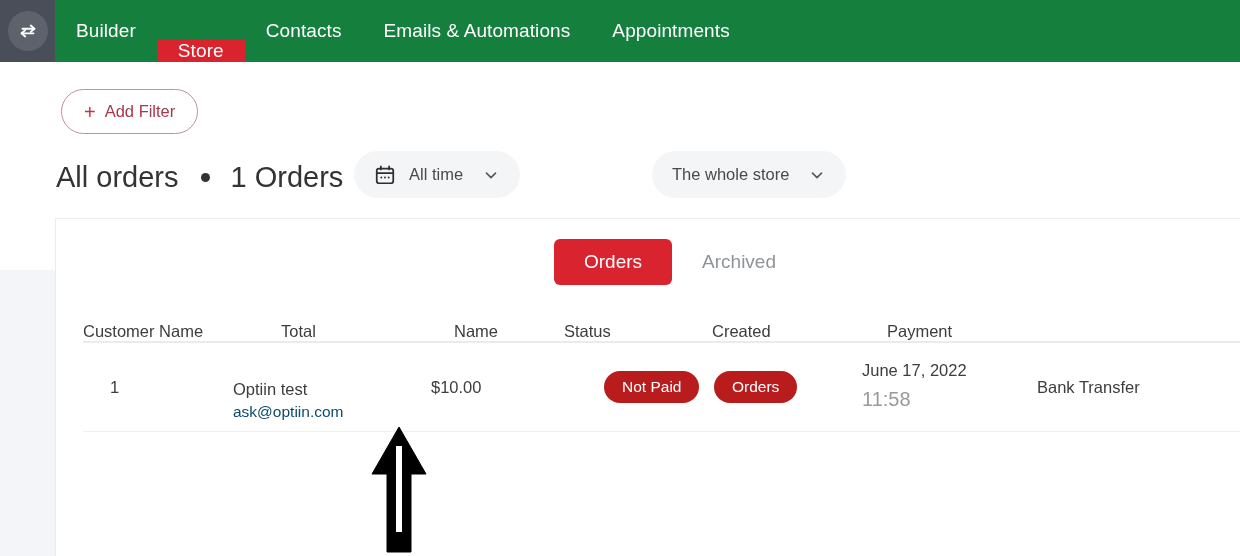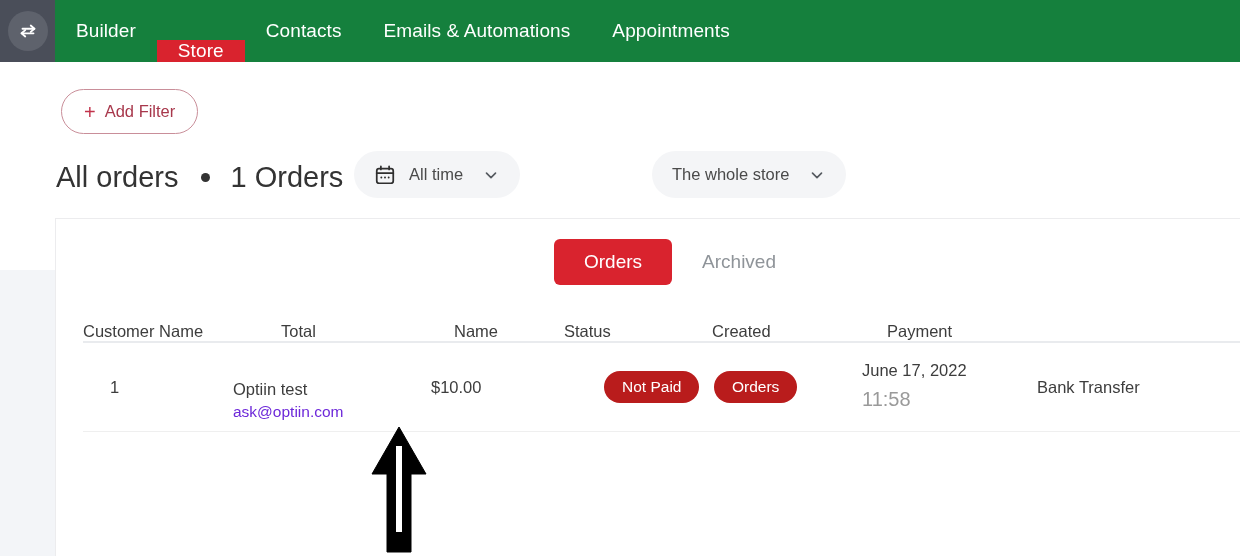--- a/index.html
+++ b/index.html
@@ -231,21 +231,21 @@
   .c-payment  { width: 190px; }
 
   .cust-name {
     font-size: 16.5px;
     color: #3d3d3d;
     line-height: 1.35;
     margin-top: 28px;
   }
   .cust-email {
     font-size: 15.5px;
-    color: #6d28d9;
+    color: #0c4a6e;
     line-height: 1.55;
   }
   .badge {
     display: inline-flex;
     align-items: center;
     justify-content: center;
     height: 32px;
     padding: 0 18px;
     border-radius: 16px;
     background: #b91c1c;

